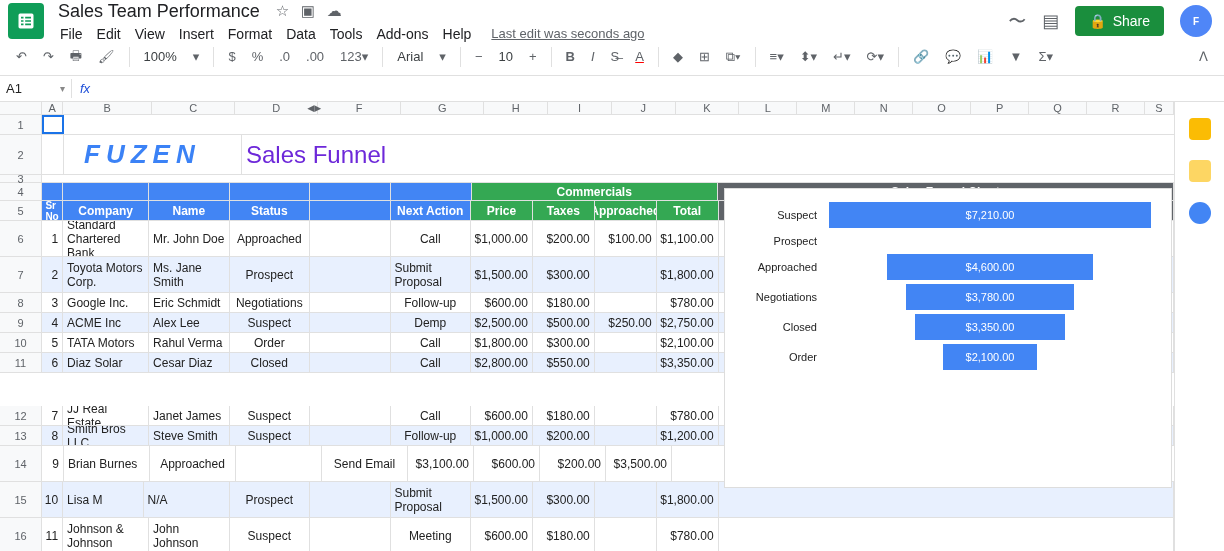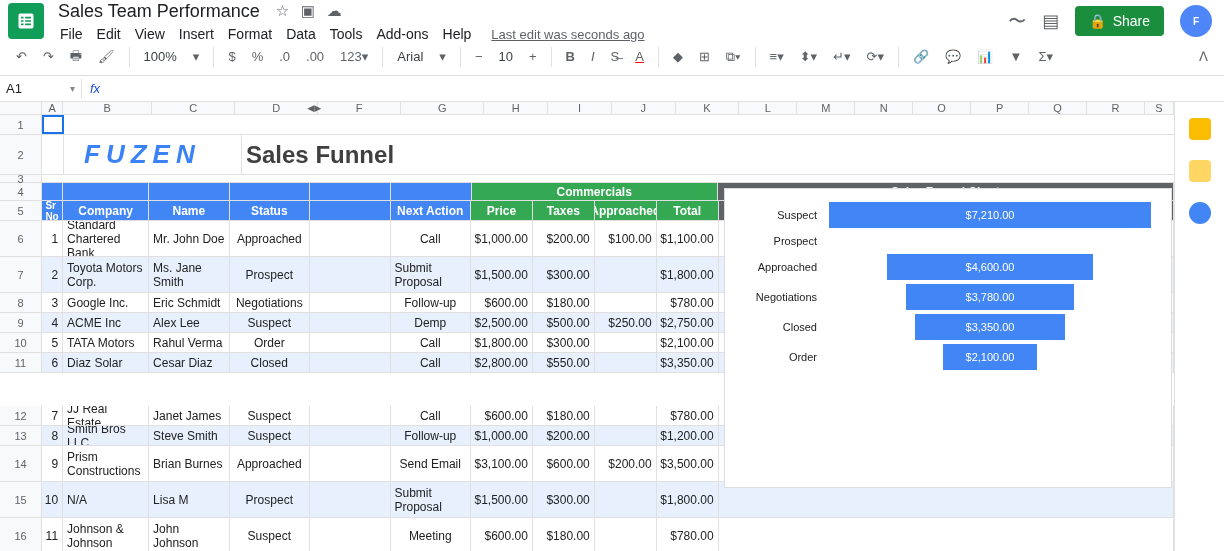--- a/index.html
+++ b/index.html
@@ -3,47 +3,47 @@
 <meta charset="utf-8">
 <style>
 *{box-sizing:border-box;margin:0;padding:0;font-family:Arial,sans-serif}
 body{font-size:13px;color:#222;background:#fff;overflow:hidden}
 .app{display:flex;flex-direction:column;width:1224px;height:551px}
 .titlebar{display:flex;align-items:center;gap:10px;padding:6px 12px 2px 8px;height:38px}
 .sheets-logo{width:36px;height:36px;background:#0f9d58;border-radius:4px;display:flex;align-items:center;justify-content:center;color:#fff}
 .sheets-logo svg{width:20px;height:20px;fill:#fff}
 .doc-title{font-size:18px;color:#202124;padding:2px 4px}
 .title-icons span{margin:0 4px;color:#5f6368;font-size:15px}
-.menubar{display:flex;align-items:flex-end;gap:2px;padding:0 12px 4px 56px;height:26px;font-size:14px;color:#202124}
+.menubar{display:flex;align-items:flex-start;gap:2px;padding:0 12px 4px 56px;height:26px;font-size:14px;color:#202124}
 .menubar span{padding:2px 6px;cursor:pointer}
 .last-edit{color:#5f6368;font-size:13px;text-decoration:underline;margin-left:6px}
 .right-top{margin-left:auto;display:flex;align-items:center;gap:16px}
 .share-btn{background:#1a8e3d;color:#fff;border-radius:4px;padding:7px 14px;font-size:14px;font-weight:500;display:flex;align-items:center;gap:6px}
 .avatar{width:32px;height:32px;border-radius:50%;background:#4f86f7;display:flex;align-items:center;justify-content:center;color:#fff;font-size:10px;font-weight:bold}
 .toolbar{display:flex;align-items:center;gap:4px;padding:4px 10px;border-bottom:1px solid #e0e0e0;height:38px;color:#5f6368}
 .tool{padding:4px 6px;font-size:13px;display:flex;align-items:center;cursor:pointer}
 .sep{width:1px;height:20px;background:#e0e0e0;margin:0 4px}
 .zoom-sel,.font-sel,.size-sel{border:none;font-size:13px;color:#3c4043}
 .fx-bar{display:flex;align-items:center;border-bottom:1px solid #e0e0e0;height:26px}
-.name-box{width:82px;border-right:1px solid #e0e0e0;padding:2px 6px;font-size:13px;display:flex;align-items:center;justify-content:space-between}
+.name-box{width:72px;border-right:1px solid #e0e0e0;padding:2px 6px;font-size:13px;display:flex;align-items:center;justify-content:space-between}
 .fx-label{font-style:italic;color:#1d4ed8;padding:0 8px;font-size:13px}
 .grid-wrap{flex:1;display:flex;overflow:hidden}
 .grid-area{flex:1;display:flex;flex-direction:column;overflow:auto}
 .colhdrs{display:flex;background:#f8f9fa;border-bottom:1px solid #e0e0e0;height:22px;position:sticky;top:0}
 .rowhdr{width:42px;background:#f8f9fa;border-right:1px solid #e0e0e0;text-align:center;font-size:11px;color:#5f6368;display:flex;align-items:center;justify-content:center;flex-shrink:0}
 .colhdr{border-right:1px solid #e0e0e0;text-align:center;font-size:11px;color:#5f6368;display:flex;align-items:center;justify-content:center}
 .colA{width:22px}.colB{width:92px}.colC{width:86px}.colD{width:86px}
 .colF{width:86px}.colG{width:86px}.colH{width:66px}.colI{width:66px}.colJ{width:66px}.colK{width:66px}
 .colL{width:60px}.colM{width:60px}.colN{width:60px}.colO{width:60px}.colP{width:60px}.colQ{width:60px}.colR{width:60px}.colS{width:30px}
 .rows{display:flex;flex-direction:column}
 .row{display:flex;border-bottom:1px solid #e0e0e0}
 .row.short{height:8px}
 .cell{border-right:1px solid #e0e0e0;padding:2px 4px;font-size:12px;display:flex;align-items:center;overflow:hidden}
 .logo-cell{font-weight:bold;font-style:italic;color:#3b82f6;font-size:26px;letter-spacing:6px;padding-left:20px}
-.sales-funnel-title{color:#404040;font-size:24px;font-weight:bold}
+.sales-funnel-title{color:#6d28d9;font-size:24px;font-weight:normal}
 .hdr-blue{background:#4285f4;color:#fff;font-weight:bold;justify-content:center;font-size:12px}
 .hdr-green{background:#34a853;color:#fff;font-weight:bold;justify-content:center;font-size:12px}
 .hdr-gray{background:#5f6368;color:#fff;font-weight:bold;justify-content:center;font-size:12px}
 .data-row .cell.center{justify-content:center}
 .data-row .cell.right{justify-content:flex-end}
 .alt{background:#e8f0fe}
 .chart-box{position:relative;background:#fff}
 .chart-inner{padding:16px 20px;display:flex;flex-direction:column;gap:10px}
 .bar-row{display:flex;align-items:center;gap:6px;font-size:11px}
 .bar-label{width:78px;text-align:right;padding-right:6px}
@@ -341,36 +341,35 @@
     <div class="cell colG center alt">Follow-up</div>
     <div class="cell colH right alt">$1,000.00</div>
     <div class="cell colI right alt">$200.00</div>
     <div class="cell colJ right alt"></div>
     <div class="cell colK right alt">$1,200.00</div>
     <div class="cell alt" style="width:490px"></div>
             </div>
             <div class="row data-row" style="height: 36px;">
     <div class="rowhdr">14</div>
     <div class="cell colA right ">9</div>
-    <div class="cell colB ">Prism Constructions</div>
     <div class="cell colC ">Brian Burnes</div>
     <div class="cell colD center ">Approached</div>
     <div class="cell colF "></div>
     <div class="cell colG center ">Send Email</div>
     <div class="cell colH right ">$3,100.00</div>
     <div class="cell colI right ">$600.00</div>
     <div class="cell colJ right ">$200.00</div>
     <div class="cell colK right ">$3,500.00</div>
     <div class="cell " style="width:490px"></div>
             </div>
             <div class="row data-row" style="height: 36px;">
     <div class="rowhdr">15</div>
     <div class="cell colA right alt">10</div>
+    <div class="cell colC alt">Lisa M</div>
     <div class="cell colB alt">N/A</div>
-    <div class="cell colC alt">Lisa M</div>
     <div class="cell colD center alt">Prospect</div>
     <div class="cell colF alt"></div>
     <div class="cell colG center alt">Submit Proposal</div>
     <div class="cell colH right alt">$1,500.00</div>
     <div class="cell colI right alt">$300.00</div>
     <div class="cell colJ right alt"></div>
     <div class="cell colK right alt">$1,800.00</div>
     <div class="cell alt" style="width:490px"></div>
             </div>
             <div class="row data-row" style="height: 36px;">

